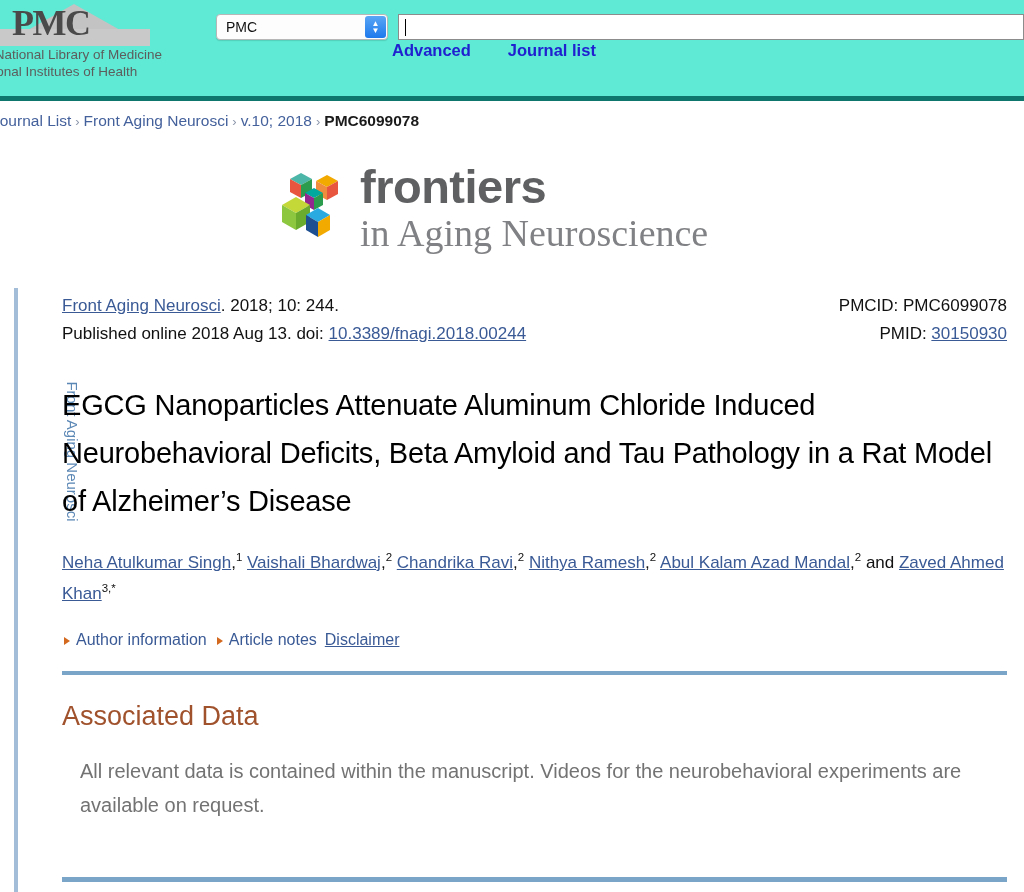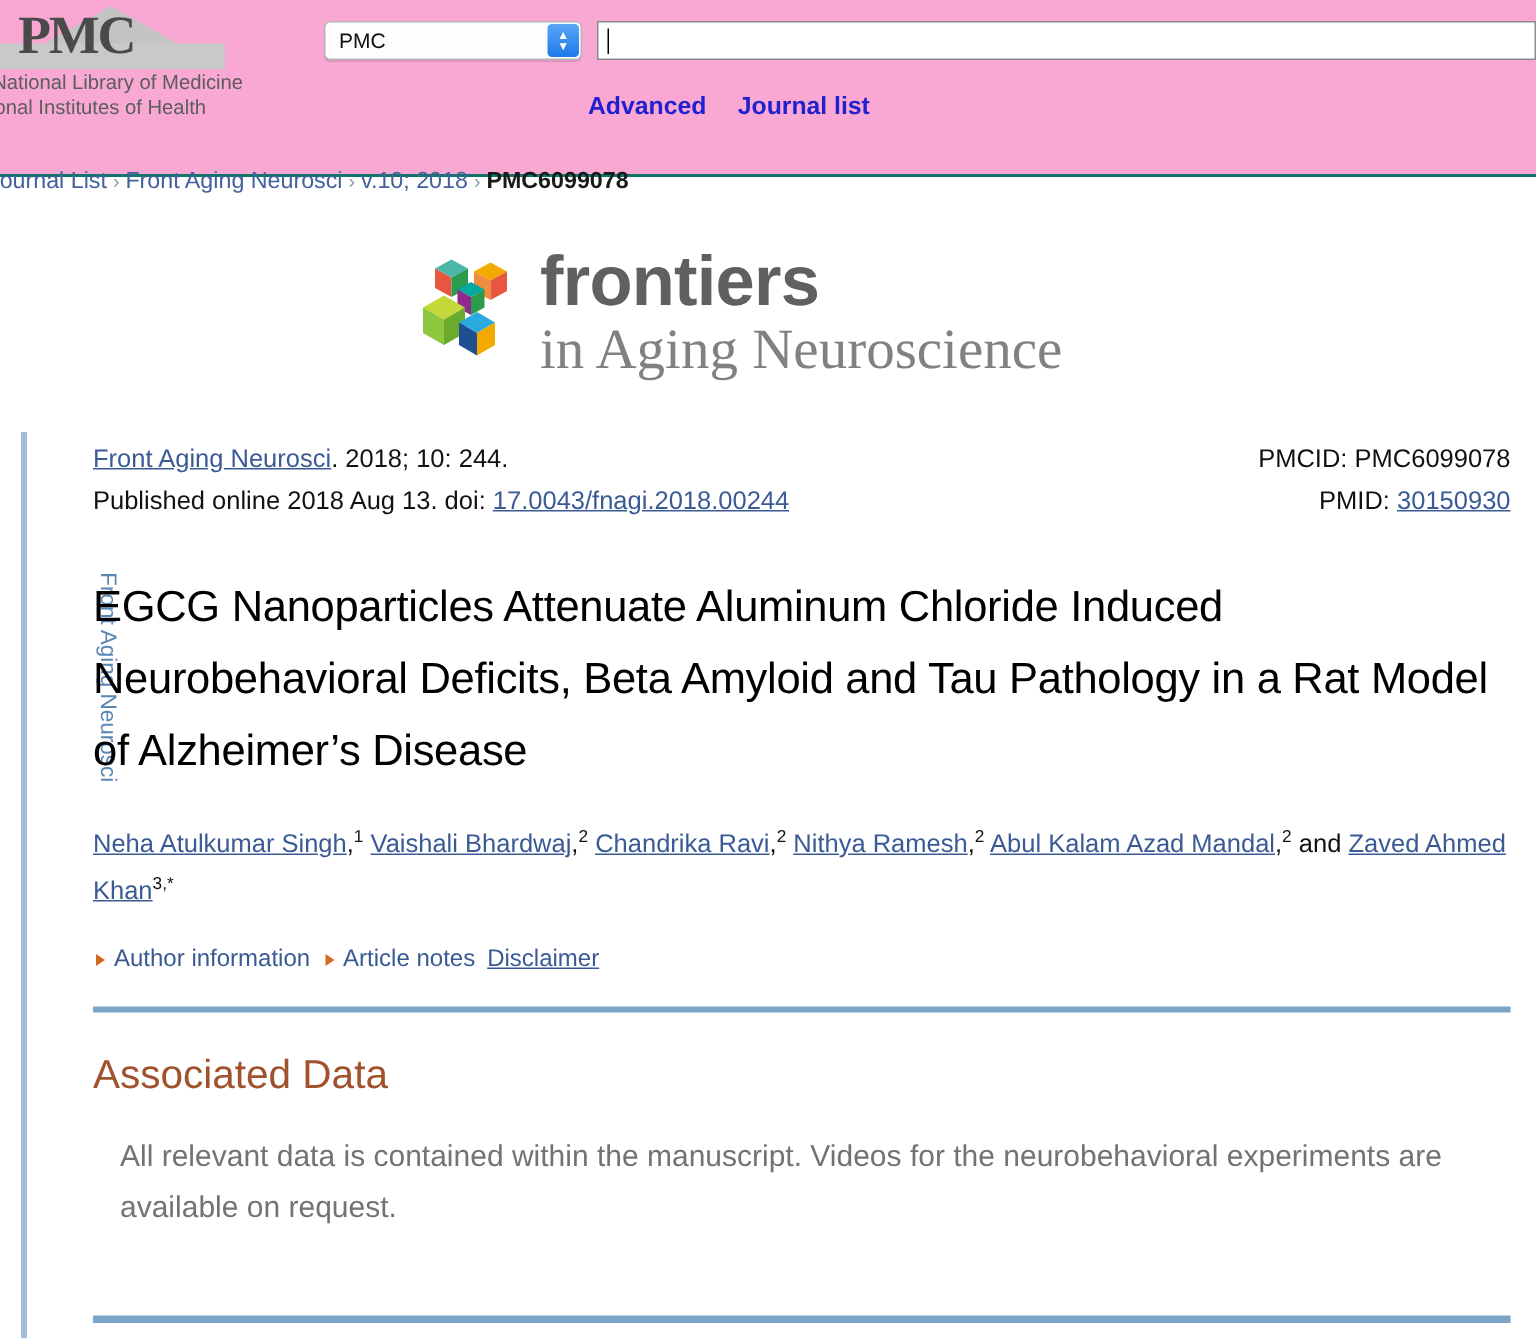--- a/index.html
+++ b/index.html
@@ -12,23 +12,23 @@
     height: 892px;
     overflow: hidden;
     font-family: "Liberation Sans", sans-serif;
     color: #000;
     position: relative;
   }
 
   
   .header {
     position: relative;
-    height: 118px;
-    background: #f9a8d4;
-    border-bottom: 2px solid #0f766e;
+    height: 101px;
+    background: #5eead4;
+    border-bottom: 5px solid #0f766e;
     box-sizing: border-box;
   }
   .nlm-logo {
     position: absolute;
     left: -18px;
     top: 2px;
     width: 210px;
   }
   .pmc-mark {
     position: relative;
@@ -128,24 +128,24 @@
     width: 1px;
     height: 17px;
     background: #000;
     margin-left: 6px;
   }
   .search-value {
     font-size: 14px;
     color: #000;
   }
   .header-links {
-    margin-top: 22px;
+    margin-top: 1px;
     margin-left: 176px;
     display: flex;
-    gap: 21px;
+    gap: 37px;
   }
   .header-links a {
     font-size: 16.5px;
     color: #2020d0;
     text-decoration: none;
     font-weight: 600;
   }
 
   
   .breadcrumb {
@@ -428,21 +428,21 @@
     <div>
       <a href="#">Front Aging Neurosci</a><span>. 2018; 10: 244.</span>
     </div>
     <div>
       <span>PMCID: </span><span>PMC6099078</span>
     </div>
   </div>
 
   <div class="meta-row">
     <div>
-      <span>Published online 2018 Aug 13. doi: </span><a href="#">17.0043/fnagi.2018.00244</a>
+      <span>Published online 2018 Aug 13. doi: </span><a href="#">10.3389/fnagi.2018.00244</a>
     </div>
     <div>
       <span>PMID: </span><a href="#">30150930</a>
     </div>
   </div>
 
   <h1 class="article-title">EGCG Nanoparticles Attenuate Aluminum Chloride Induced Neurobehavioral Deficits, Beta Amyloid and Tau Pathology in a Rat Model of Alzheimer’s Disease</h1>
 
   <div class="authors">
     <a href="#">Neha Atulkumar Singh</a><span>,</span><sup>1</sup>

